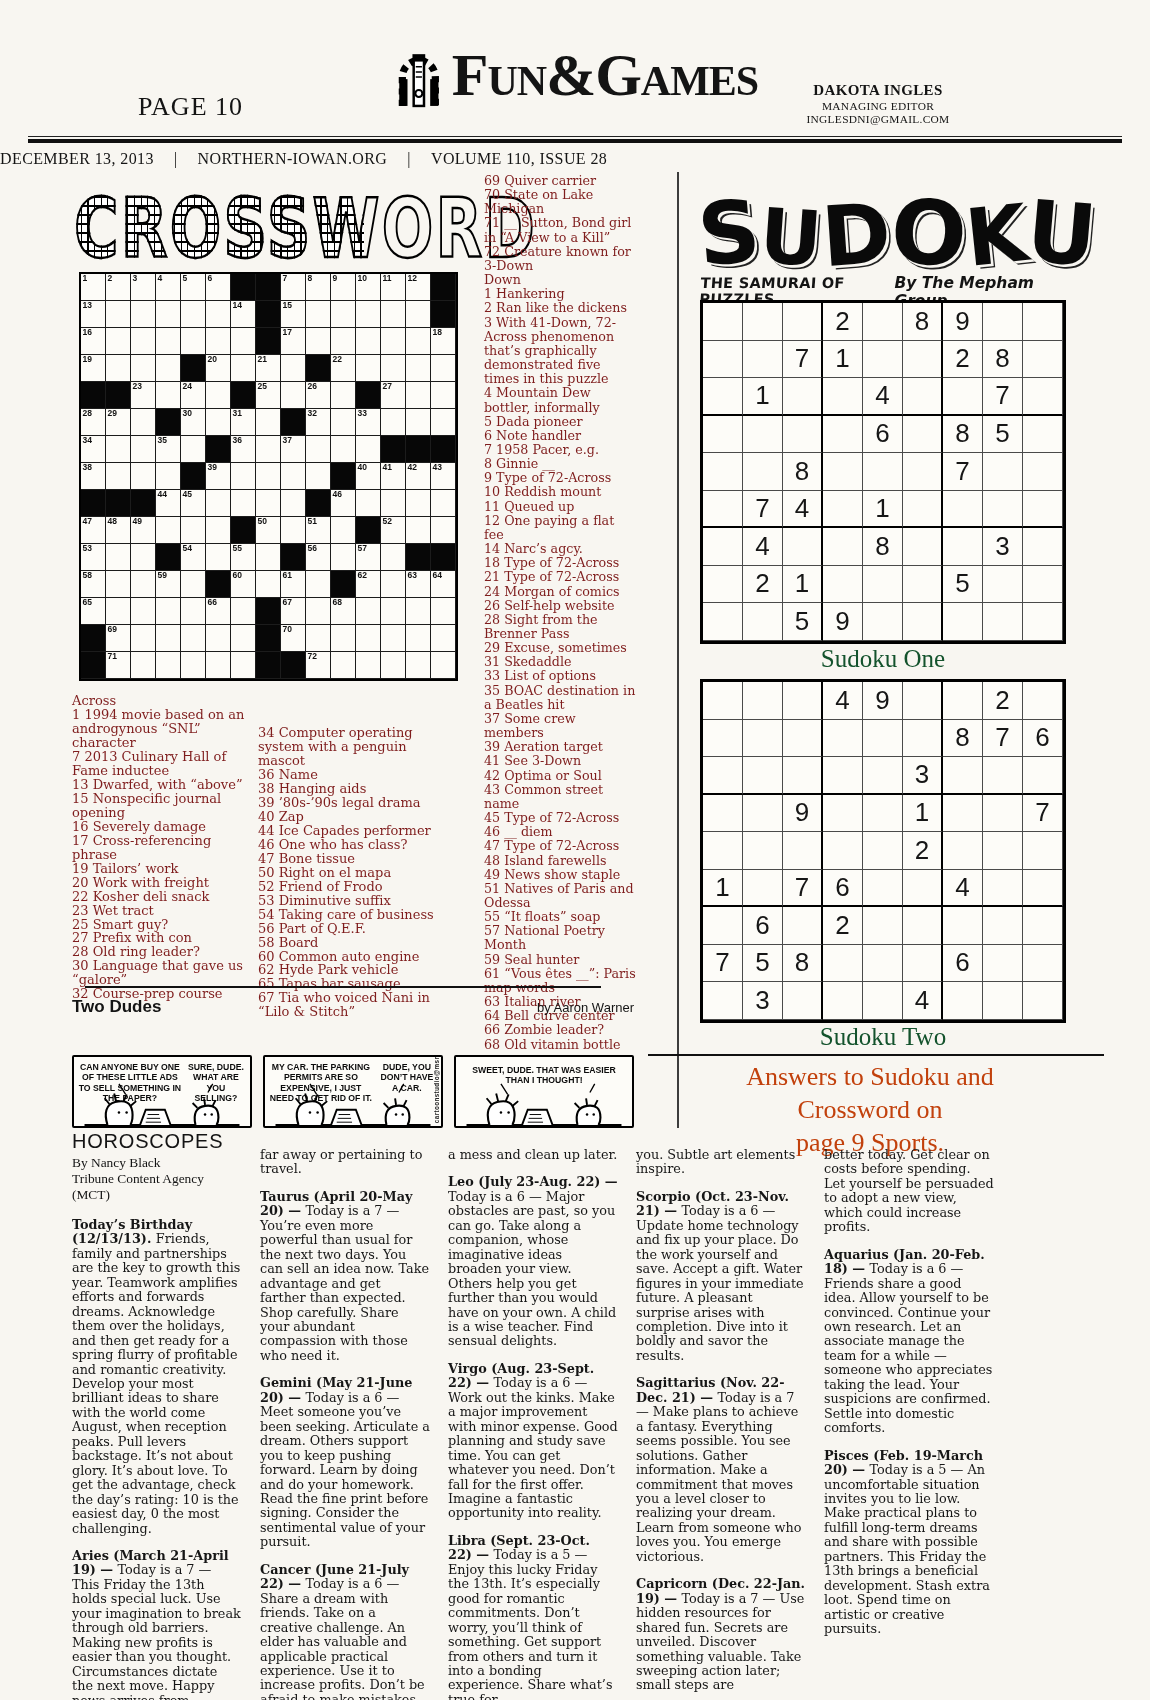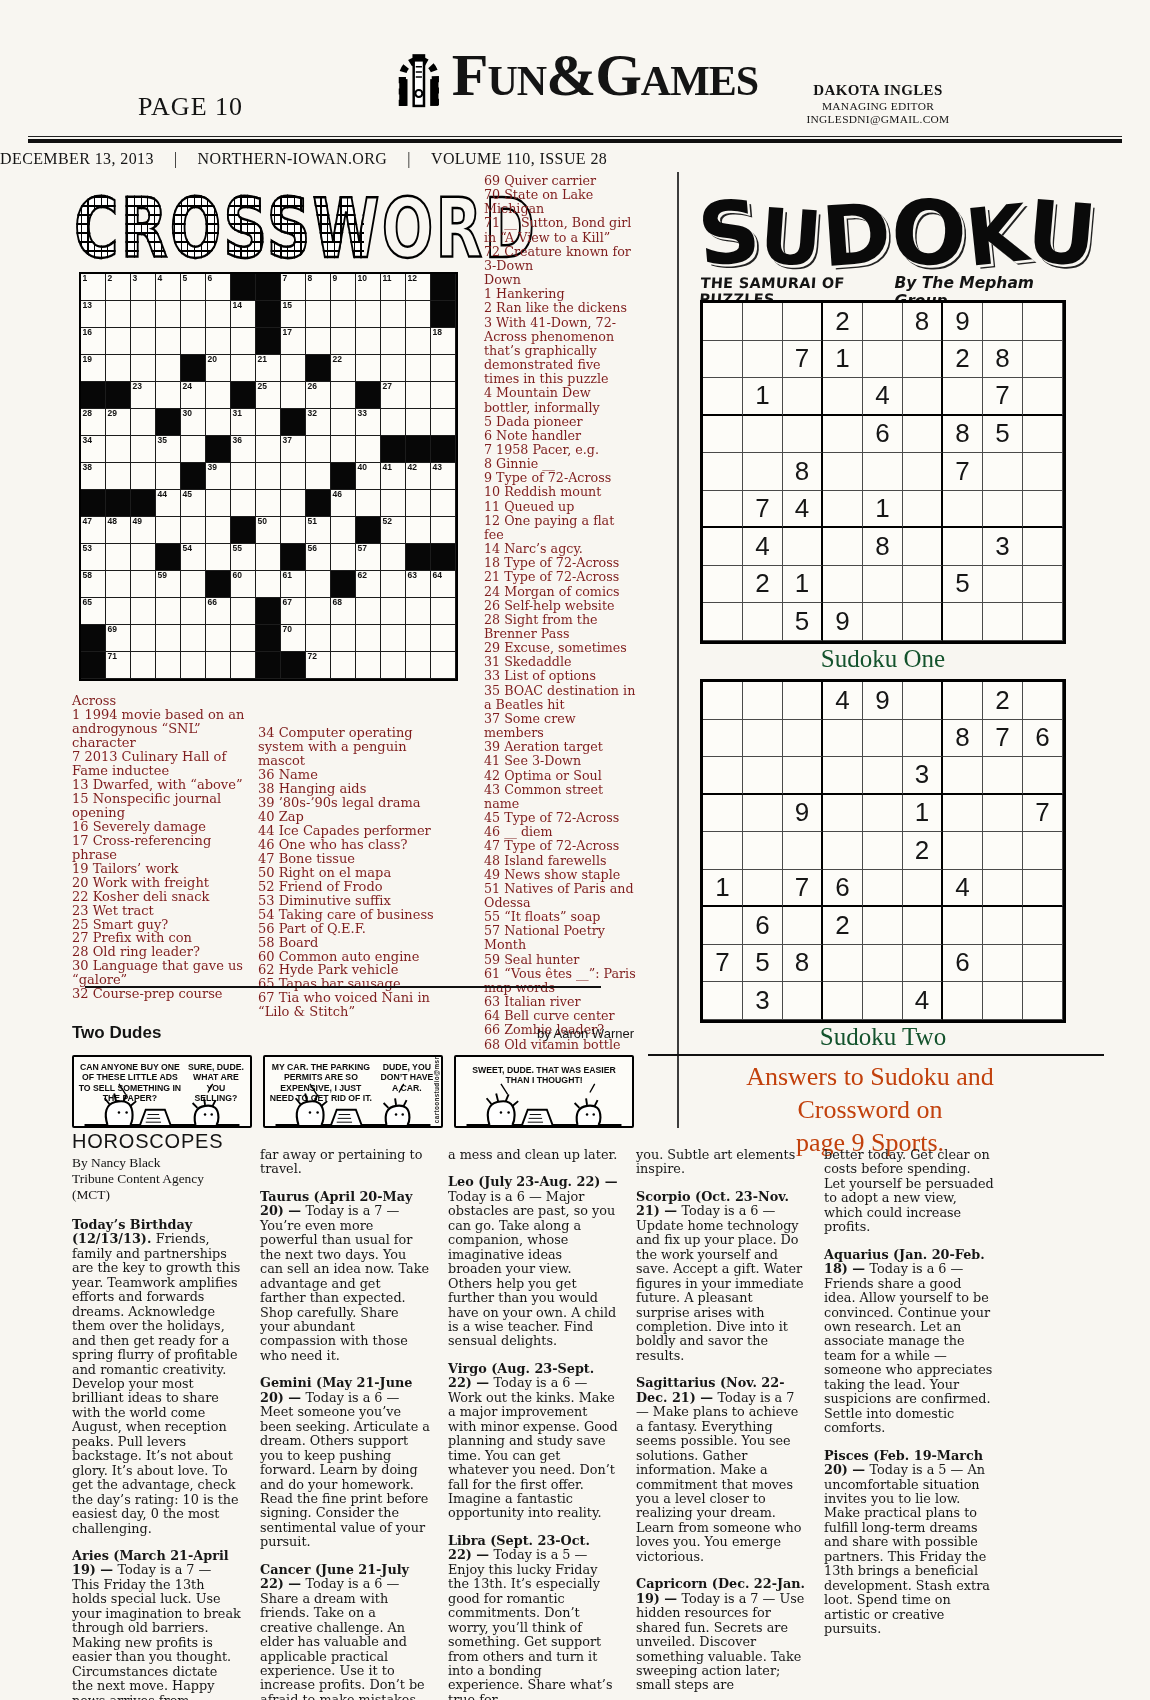--- a/index.html
+++ b/index.html
@@ -70,21 +70,21 @@
   .sc.br{border-right:2.8px solid #000;} .sc.bb{border-bottom:2.8px solid #000;}
   .scap{position:absolute;left:700px;width:366px;text-align:center;
       font:25px "Liberation Serif",serif;color:#14532d;}
   #cap1{top:645px;} #cap2{top:1023px;}
   .ans-rule{position:absolute;left:648px;top:1054px;width:456px;height:2px;background:#111;}
   #answers{position:absolute;left:652px;top:1060px;width:436px;text-align:center;
       font:26px/1.27 "Liberation Serif",serif;color:#c2410c;}
   
   .comic-rule{position:absolute;left:85px;top:986px;width:516px;height:2px;background:#111;}
   .comic-head{position:absolute;left:72px;top:997px;width:562px;display:flex;
-      justify-content:space-between;align-items:baseline;margin-top:26px;}
+      justify-content:space-between;align-items:baseline;}
   .comic-title{font:700 17px "Liberation Sans",sans-serif;}
   .comic-by{font:13px "Liberation Sans",sans-serif;}
   #panels{position:absolute;left:72px;top:1019px;width:562px;height:109px;display:flex;gap:11px;}
   .panel{flex:1;border:2.5px solid #000;border-radius:2px;background:#fdfcf8;
       position:relative;padding:5px 4px 0;overflow:hidden;margin-top:36px;}
   .bubbles{display:flex;justify-content:space-between;gap:4px;}
   .bubbles.single{justify-content:center;}
   .bubble{font:700 8.7px/1.18 "Liberation Sans",sans-serif;text-align:center;color:#0c0c0c;}
   .bubble.left{width:62%;} .bubble.right{width:36%;} .bubble.center{width:86%;margin-top:3px;}
   .art{position:absolute;left:0;right:0;bottom:0;height:44px;}

